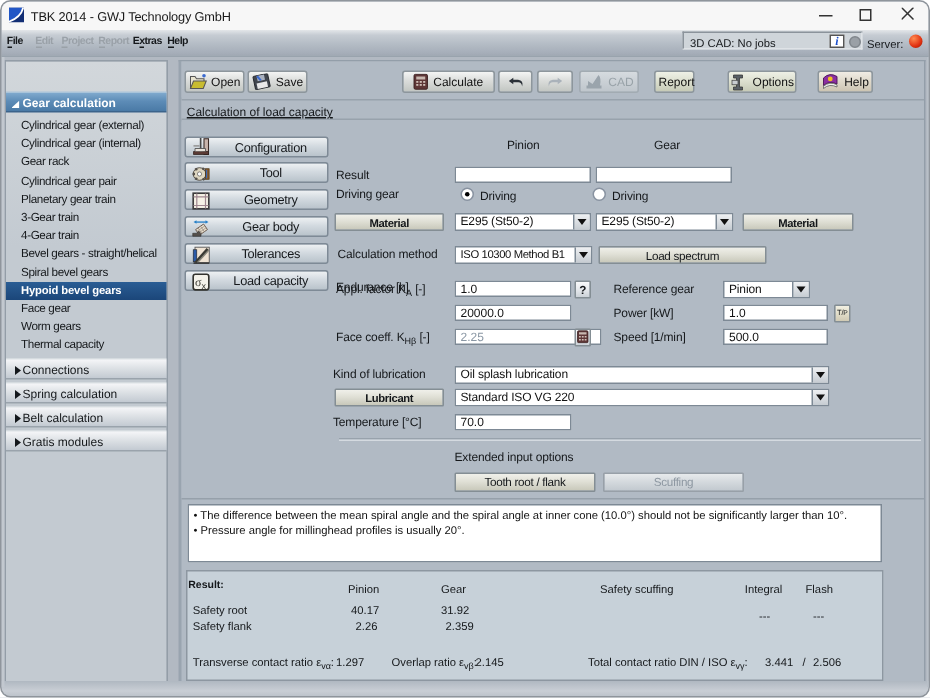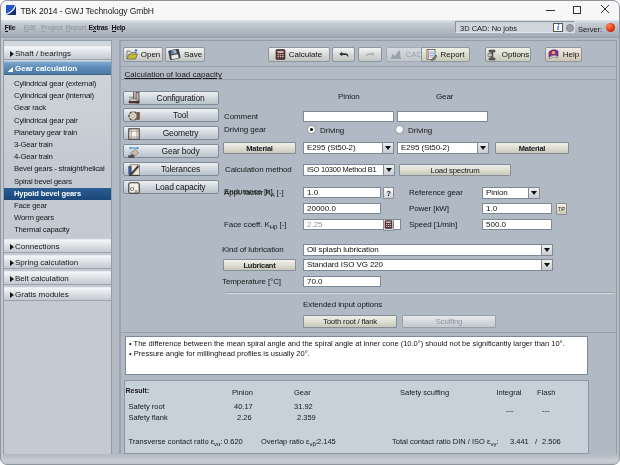--- a/index.html
+++ b/index.html
@@ -111,21 +111,20 @@
       <div class="abs" style="left:97px;top:1px;width:10px;height:9px;background:#fff;border:1px solid #555;
         font:italic bold 8px 'Liberation Serif';color:#1a4ecc;text-align:center;line-height:8px">i</div>
       <div class="abs" style="left:110px;top:2px;width:8px;height:8px;border-radius:50%;background:#9aa0a6;border:1px solid #80868c"></div>
     </div>
     <span class="abs" style="left:577px;top:5px;font-size:7.5px;color:#15181b">Server:</span>
     <div class="abs" style="left:605px;top:3px;width:9px;height:9px;border-radius:50%;
       background:radial-gradient(circle at 35% 30%, #ff8a50, #e03010 60%, #901800);"></div>
   </div>
 
   <div id="sidebar">
-    <div class="shead" style="top:5px"><span class="tri"></span>Shaft / bearings</div>
     <div id="ghead"><span class="tri2"></span>Gear calculation</div>
     <div class="sitem" style="top:37px">Cylindrical gear (external)</div>
     <div class="sitem" style="top:49px">Cylindrical gear (internal)</div>
     <div class="sitem" style="top:61px">Gear rack</div>
     <div class="sitem" style="top:74px">Cylindrical gear pair</div>
     <div class="sitem" style="top:86px">Planetary gear train</div>
     <div class="sitem" style="top:98px">3-Gear train</div>
     <div class="sitem" style="top:110px">4-Gear train</div>
     <div class="sitem" style="top:122px">Bevel gears - straight/helical</div>
     <div class="sitem" style="top:135px">Spiral bevel gears</div>
@@ -181,21 +180,21 @@
         <svg width="12" height="8" viewBox="0 0 12 8">
             <path d="M7.8,0.8 L10.8,3 L7.8,5.2 L7.8,3.9 L4.4,3.9 Q2.4,4 1.9,6.6 Q0.8,2.6 4.6,2.2 L7.8,2.2 Z" fill="#aab2ba"></path>
           </svg>
         </div>
       <div class="tbtn dis" style="left:265px;width:40px">
         <svg width="13" height="11" viewBox="0 0 13 11">
             <path d="M1,10 L1,8 L11,8 L11,10 Z M2,8 L2,5 L5,7 L9,1 Q11,3 10,8 Z" fill="#9aa4ac"></path>
           </svg>
         <span style="color:#98a2a8">CAD</span>
         </div>
-      <div class="tbtn green" style="left:300px;width:49px">
+      <div class="tbtn green" style="left:315px;width:27px">
         <svg width="11" height="12" viewBox="0 0 11 12">
             <rect x="1" y="0.5" width="8" height="10" fill="#f4f6f8" stroke="#444" stroke-width=".7"></rect>
             <rect x="2" y="1.5" width="1.3" height="8" fill="#e87878"></rect>
             <g stroke="#6a9ad0" stroke-width=".8">
               <path d="M4,3 L8,3 M4,4.7 L8,4.7 M4,6.4 L8,6.4 M4,8.1 L8,8.1"></path>
             </g>
             <path d="M5,11 L10,6 L11,7.5 L6.5,11.5 Z" fill="#8a8070" stroke="#333" stroke-width=".5"></path>
           </svg>
         Report</div>
       <div class="tbtn green" style="left:364px;width:46px">
@@ -261,21 +260,21 @@
           </svg>Tolerances</div>
       <div class="mbtn" style="top:99px"><svg width="12" height="12" viewBox="0 0 12 12">
             <rect x="0.8" y="0.8" width="10.4" height="10.4" rx="1.5" fill="#f4f2ea" stroke="#33332e" stroke-width="1.1"></rect>
             <text x="2" y="8.6" font-family="Liberation Serif" font-size="8" fill="#3c3c34">σ</text>
             <text x="6.4" y="10.6" font-family="Liberation Sans" font-size="6" fill="#3c3c34">x</text>
           </svg>Load capacity</div>
 
       <div class="flabel" style="left:217px;top:11px">Pinion</div>
       <div class="flabel" style="left:315px;top:11px">Gear</div>
 
-      <div class="flabel" style="left:103px;top:31px">Comment</div>
+      <div class="flabel" style="left:103px;top:31px">Result</div>
       <div class="field" style="left:182px;top:30px;width:91px"></div>
       <div class="field" style="left:276px;top:30px;width:91px"></div>
 
       <div class="flabel" style="left:103px;top:44px">Driving gear</div>
       <div class="radio on" style="left:186px;top:44px"></div>
       <div class="flabel" style="left:199px;top:45px">Driving</div>
       <div class="radio" style="left:274px;top:44px"></div>
       <div class="flabel" style="left:287px;top:45px">Driving</div>
 
       <div class="pbtn b" style="left:102px;top:61px;width:73px">Material</div>
@@ -346,21 +345,21 @@
       <div class="r" style="left:412px;top:7px">Flash</div>
       <div class="r" style="left:3.5px;top:21px">Safety root</div>
       <div class="r" style="left:109px;top:21px">40.17</div>
       <div class="r" style="left:169px;top:21px">31.92</div>
       <div class="r" style="left:381px;top:25px">---</div>
       <div class="r" style="left:417px;top:25px">---</div>
       <div class="r" style="left:3.5px;top:32px">Safety flank</div>
       <div class="r" style="left:112px;top:32px">2.26</div>
       <div class="r" style="left:172px;top:32px">2.359</div>
       <div class="r" style="left:3.5px;top:55.5px">Transverse contact ratio ε<sub>vα</sub>:</div>
-      <div class="r" style="left:99px;top:55.5px">0.620</div>
+      <div class="r" style="left:99px;top:55.5px">1.297</div>
       <div class="r" style="left:136px;top:55.5px">Overlap ratio ε<sub>vβ</sub>:</div>
       <div class="r" style="left:192px;top:55.5px">2.145</div>
       <div class="r" style="left:267px;top:55.5px">Total contact ratio DIN / ISO ε<sub>vγ</sub>:</div>
       <div class="r" style="left:385px;top:55.5px">3.441</div>
       <div class="r" style="left:410px;top:55.5px">/</div>
       <div class="r" style="left:417px;top:55.5px">2.506</div>
     </div>
   </div>
 
   <div class="abs" style="left:0;top:453px;width:620px;height:12px;background:linear-gradient(#b0b8c1,#c9ced5 55%,#b6bdc5);border-radius:0 0 7px 7px"></div>

